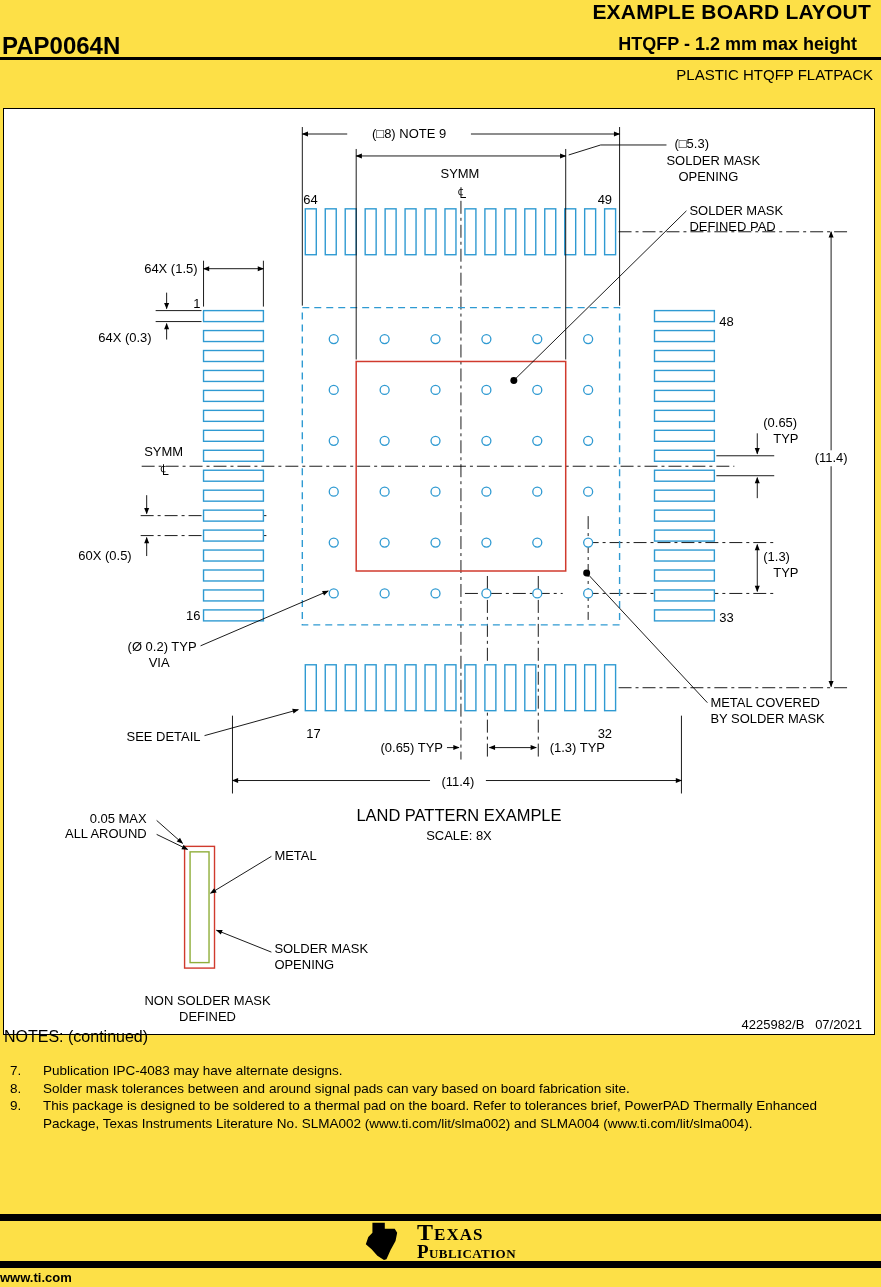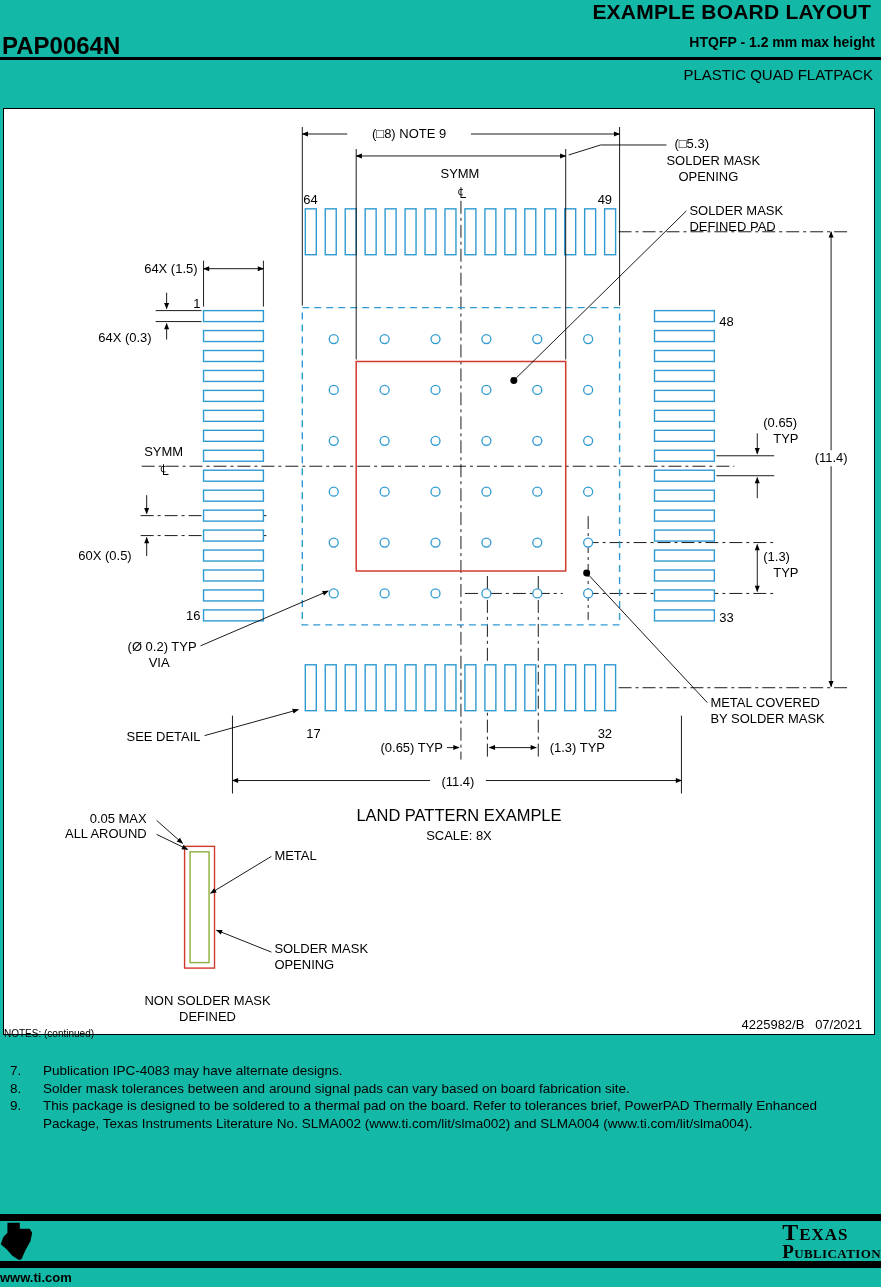--- a/index.html
+++ b/index.html
@@ -1,64 +1,64 @@
 <!DOCTYPE html>
 <html><head>
 <meta charset="utf-8">
 <style>
   *{margin:0;padding:0;box-sizing:border-box}
   html,body{background:#fff}
   body{width:881px;height:1287px;font-family:"Liberation Sans",sans-serif;color:#000}
-  .page{position:relative;width:881px;height:1287px;background:#14b8a6;overflow:hidden}
+  .page{position:relative;width:881px;height:1287px;background:#fde047;overflow:hidden}
 
   .hdr-title{position:absolute;top:0;right:10px;font-size:21px;font-weight:bold;letter-spacing:.2px}
   .part{position:absolute;top:32px;left:2px;font-size:24px;font-weight:bold}
-  .sub{position:absolute;top:34px;right:6px;font-size:14px;font-weight:bold}
+  .sub{position:absolute;top:34px;right:24px;font-size:18px;font-weight:bold}
   .rule{position:absolute;top:57px;left:0;width:881px;height:3px;background:#000}
   .pkg{position:absolute;top:66px;right:8px;font-size:15px}
 
   .frame{position:absolute;top:108px;left:3px;width:872px;height:927px;border:1.6px solid #000;background:#fff}
   .frame svg{display:block;width:100%;height:100%}
   svg text{font-family:"Liberation Sans",sans-serif;font-size:13px;fill:#000}
   svg text.e{text-anchor:end}
   svg text.m{text-anchor:middle}
   svg text.t15{font-size:15px}
   svg text.t16{font-size:16.5px}
   #g-pads rect{fill:#fff;stroke:#2f9ad2;stroke-width:1.4}
   #g-vias circle{fill:#fff;stroke:#2f9ad2;stroke-width:1.3}
   .cl{stroke:#000;stroke-width:.9;fill:none;stroke-dasharray:13 4 3 4}
   .dim{stroke:#000;stroke-width:.9;fill:none}
   .lead{stroke:#000;stroke-width:.9;fill:none}
   .wbg{fill:#fff;stroke:none}
 
-  .notes-h{position:absolute;top:1028px;left:4px;font-size:10px}
+  .notes-h{position:absolute;top:1028px;left:4px;font-size:16px}
   .notes{position:absolute;top:1062px;left:10px;width:866px;font-size:13.5px}
   .note{display:flex;line-height:17.5px}
   .nn{width:33px;flex:none}
   .nt{flex:1}
 
   .bar{position:absolute;left:0;width:881px;height:7px;background:#000}
   .bar1{top:1214px}
   .bar2{top:1261px}
-  .logo{position:absolute;top:1221px;left:0;width:881px;height:39px;display:flex;align-items:center;justify-content:space-between;gap:19px}
+  .logo{position:absolute;top:1221px;left:0;width:881px;height:39px;display:flex;align-items:center;justify-content:center;gap:19px}
   .brand{font-family:"Liberation Serif",serif;font-weight:bold;font-variant:small-caps;line-height:.92;text-align:left}
   .brand .b1{font-size:24px;letter-spacing:1px}
   .brand .b2{font-size:19px;letter-spacing:.4px}
   .url{position:absolute;top:1270px;left:0;width:881px;text-align:left;font-size:13px;font-weight:bold}
 </style>
 </head>
 <body>
 
 <div class="page">
 
   <div class="hdr-title">EXAMPLE BOARD LAYOUT</div>
   <div class="part">PAP0064N</div>
   <div class="sub">HTQFP - 1.2 mm max height</div>
   <div class="rule"></div>
-  <div class="pkg">PLASTIC QUAD FLATPACK</div>
+  <div class="pkg">PLASTIC HTQFP FLATPACK</div>
 
   <div class="frame">
     <svg viewBox="0 0 872 927">
       <defs>
         <marker id="ah" viewBox="0 0 10 10" refX="9" refY="5" markerWidth="10" markerHeight="7" orient="auto-start-reverse">
           <path d="M0,1 L10,5 L0,9 z" fill="#000"></path>
         </marker>
       </defs>
 
       <g>

